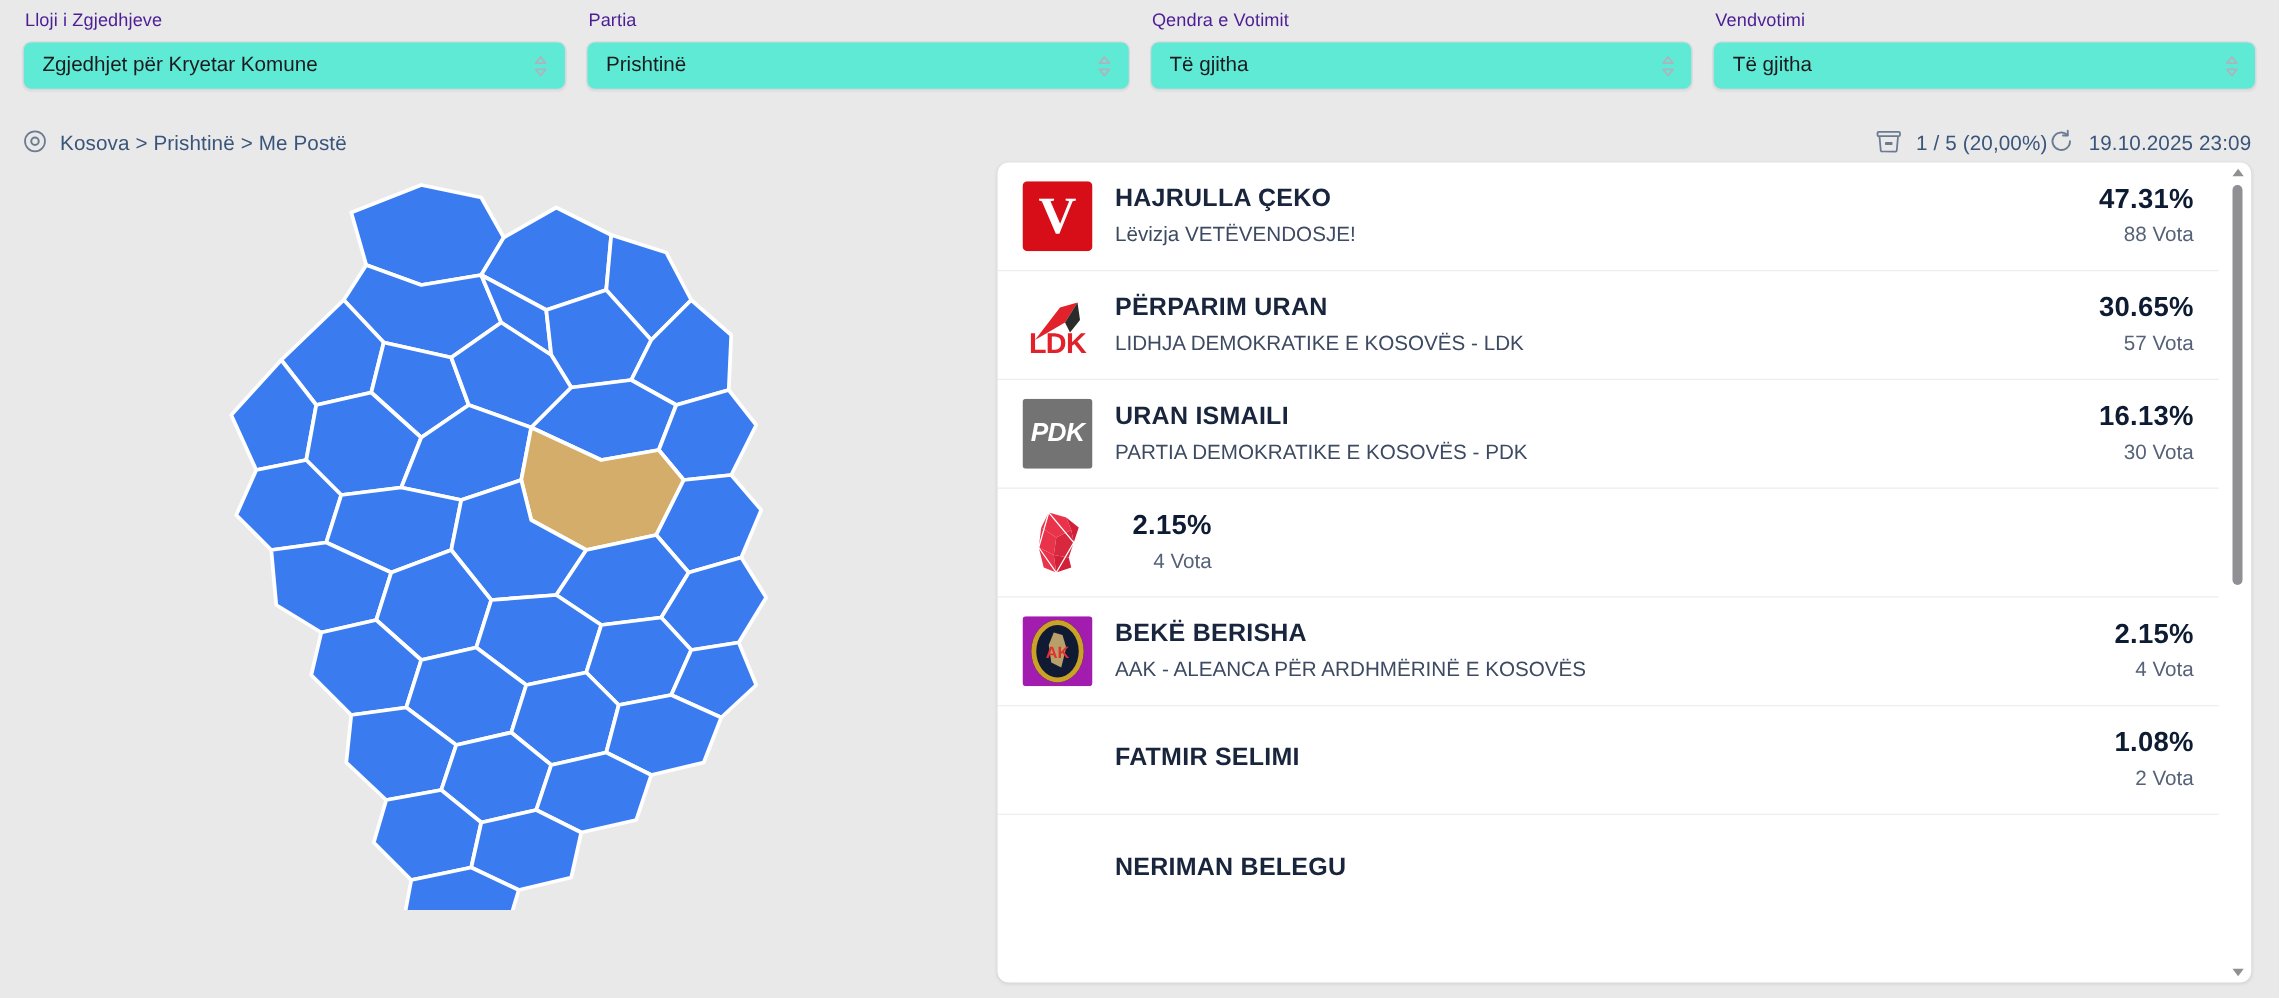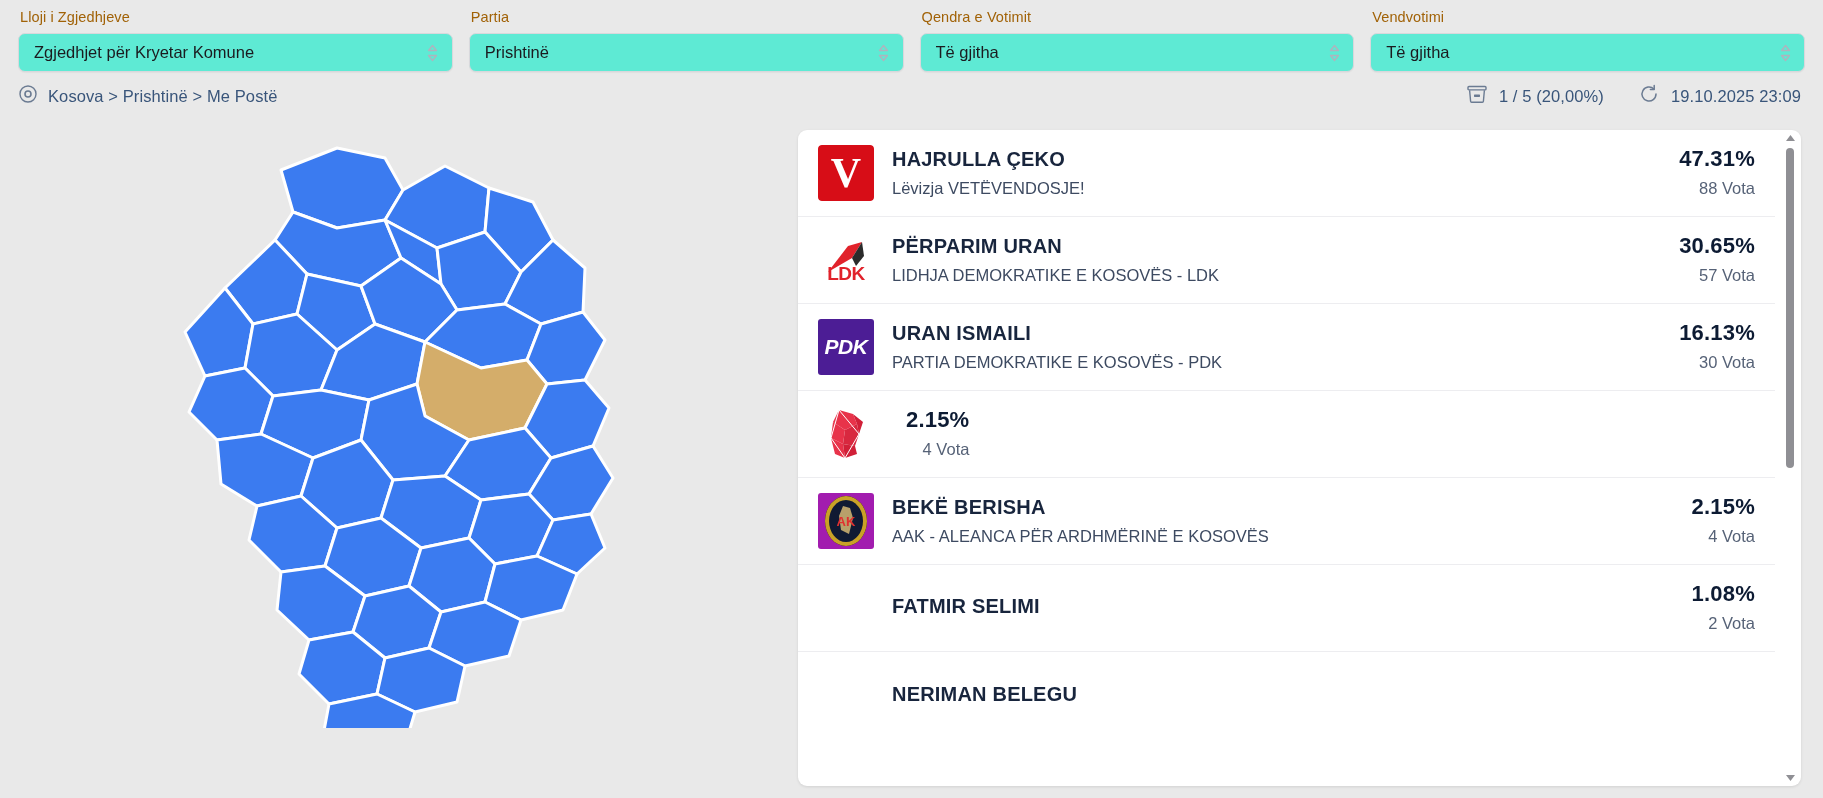--- a/index.html
+++ b/index.html
@@ -20,21 +20,21 @@
     height: 84px;
   }
   .filter {
     flex: 1 1 0;
     display: flex;
     flex-direction: column;
     min-width: 0;
   }
   .filter-label {
     font-size: 14.5px;
-    color: #a16207;
+    color: #4c1d95;
     line-height: 18px;
     padding: 0 2px 7px 2px;
     letter-spacing: .1px;
   }
   .select-box {
     position: relative;
     height: 39px;
     background: #5eead4;
     border: 1px solid #d8d8dc;
     border-radius: 7px;
@@ -57,32 +57,32 @@
     width: 12px; height: 20px;
     display: flex; flex-direction: column;
     align-items: center; justify-content: center;
     gap: 3px;
   }
   .chev svg { display:block; }
 
   
   .crumb-row {
     display: flex;
-    align-items: flex-start;
+    align-items: flex-end;
     justify-content: space-between;
     height: 44px;
     padding: 0 22px 0 18px;
   }
   .crumb-left { display: flex; align-items: center; gap: 10px; }
   .crumb-text {
     font-size: 16.5px;
     color: #39557a;
     letter-spacing: .1px;
   }
-  .crumb-right { display: flex; align-items: center; gap: 34px; }
+  .crumb-right { display: flex; align-items: center; }
   .stat { display: flex; align-items: center; gap: 11px; }
   .stat-text {
     font-size: 16.5px;
     color: #39557a;
     letter-spacing: .1px;
     white-space: nowrap;
   }
 
   
   .body {
@@ -199,22 +199,22 @@
     width: 8px;
     height: 320px;
     border-radius: 5px;
     background: #8f8f94;
   }
 
   
   .lg-vv { width:56px; height:56px; background:#d70d17; border-radius:4px; display:flex; align-items:center; justify-content:center; }
   .lg-vv span { color:#fff; font-family:"Liberation Serif", serif; font-size:42px; font-weight:bold; line-height:44px; }
   .lg-ldk { width:56px; height:56px; background:#ffffff; display:flex; align-items:flex-end; justify-content:center; position:relative; }
-  .lg-ldk .txt { color:#e1222b; font-size:19px; font-weight:bold; letter-spacing:-.5px; line-height:20px; padding-bottom:4px; font-family:"Liberation Sans", sans-serif; }
-  .lg-pdk { width:56px; height:56px; background:#4c1d95; display:flex; align-items:center; justify-content:center; }
+  .lg-ldk .txt { color:#e1222b; font-size:23px; font-weight:bold; letter-spacing:-.5px; line-height:20px; padding-bottom:4px; font-family:"Liberation Sans", sans-serif; }
+  .lg-pdk { width:56px; height:56px; background:#737373; display:flex; align-items:center; justify-content:center; }
   .lg-pdk span { color:#fff; font-style:italic; font-weight:bold; font-size:21px; letter-spacing:-.5px; }
   .lg-psd { width:56px; height:56px; background:#fff; display:flex; align-items:center; justify-content:center; }
   .lg-aak { width:56px; height:56px; background:#a21caf; display:flex; align-items:center; justify-content:center; }
 </style>
 </head>
 <body>
 
 <div class="app">
 
   <div class="filter-bar">

